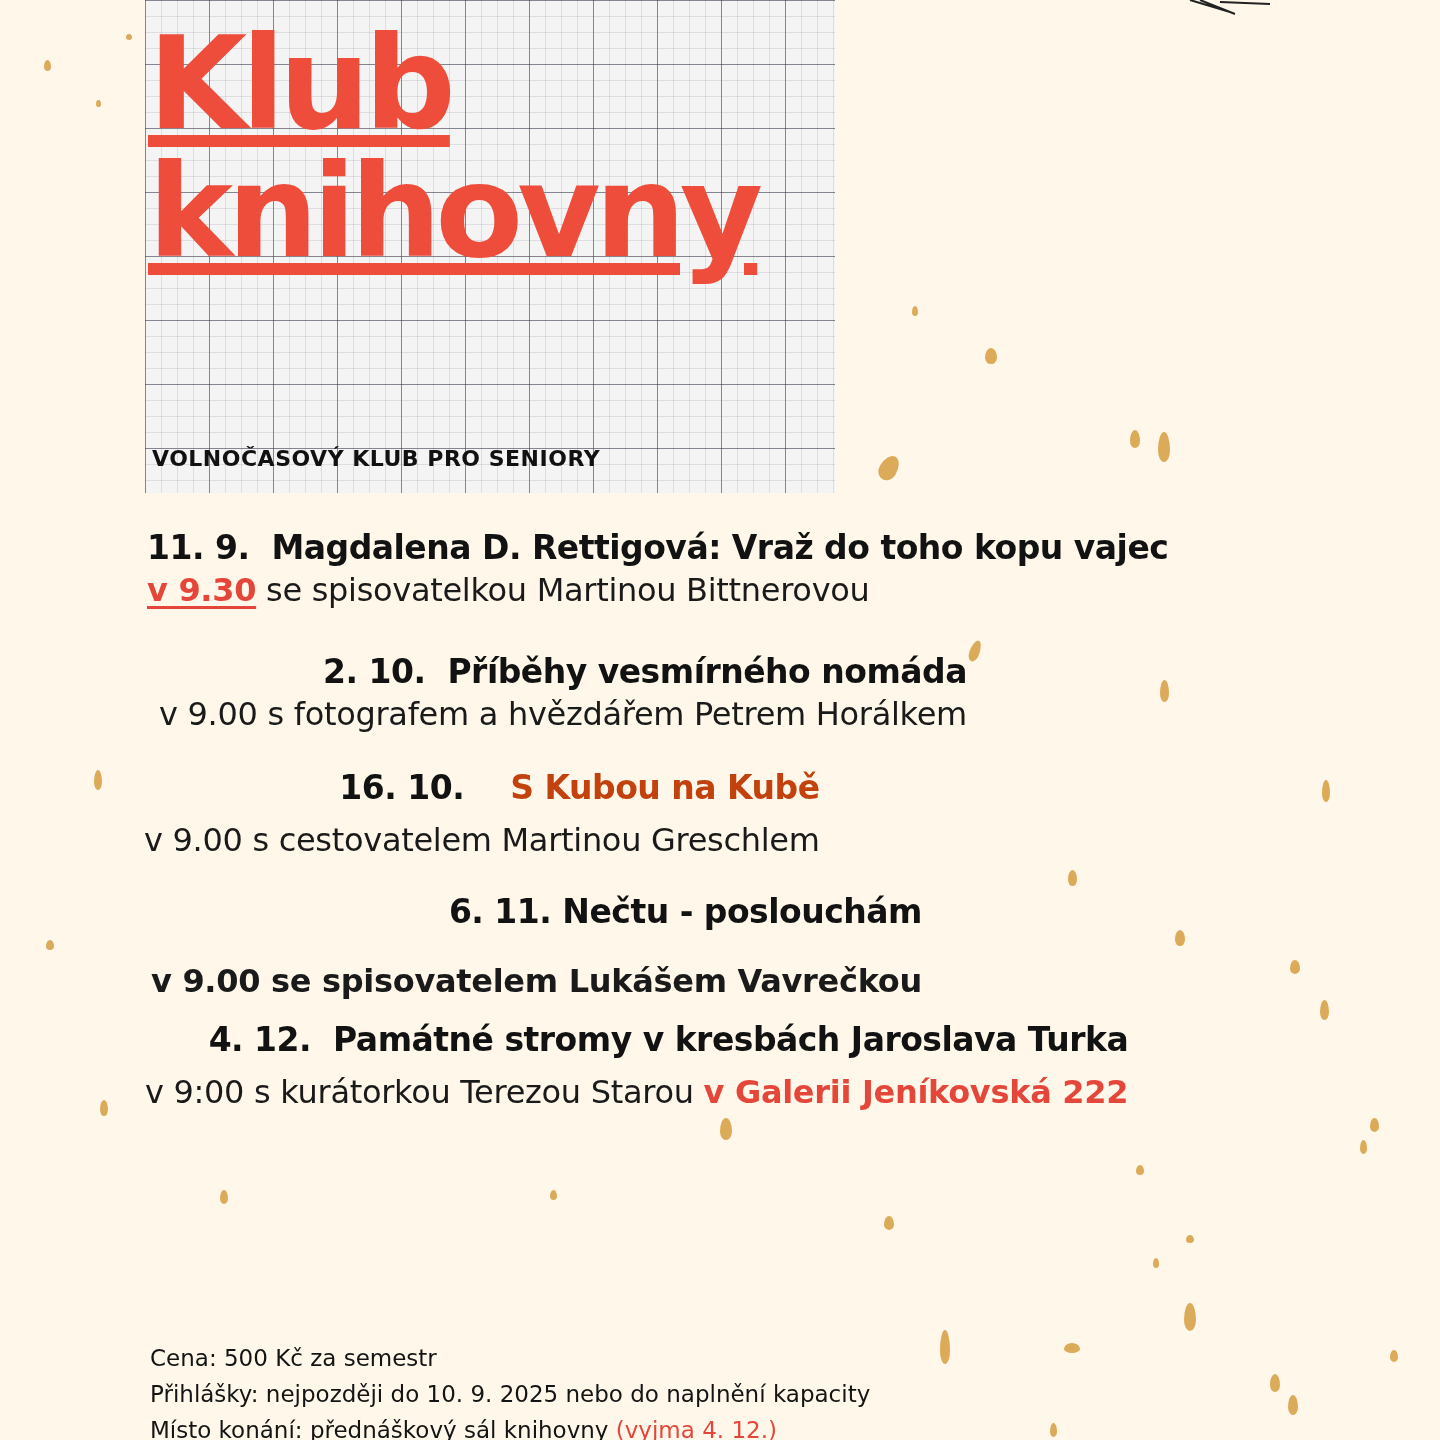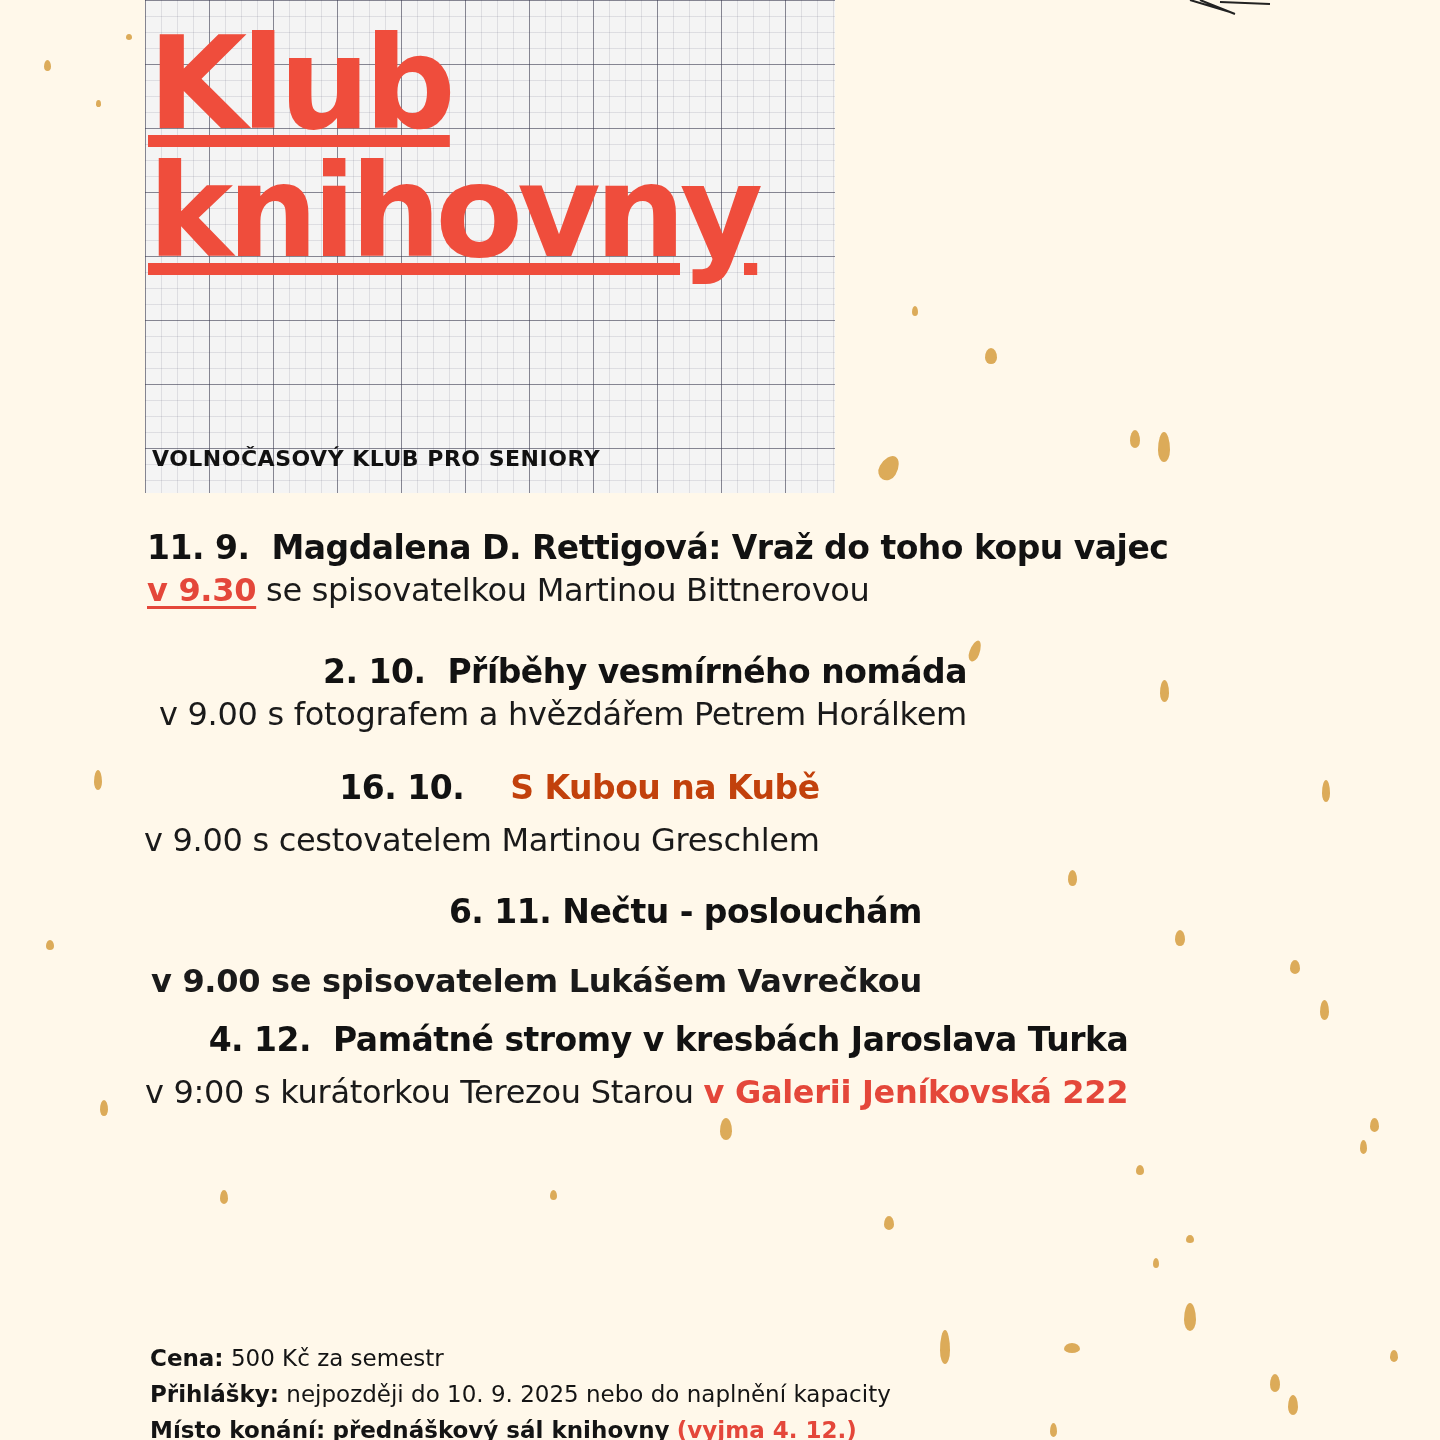--- a/index.html
+++ b/index.html
@@ -30,21 +30,21 @@
       font-family: "DejaVu Sans", sans-serif; font-weight: bold;
       font-size: 22px; letter-spacing: 0.5px; color: #111;
     }
     .event { position: absolute; font-family: "DejaVu Sans", sans-serif; }
     .event .head { font-weight: bold; font-size: 33px; color: #121212; white-space: nowrap; letter-spacing: -0.5px; text-align: right; }
     .event .detail { font-size: 32px; color: #1a1a1a; white-space: nowrap; letter-spacing: -0.3px; }
     .red { color: #e4473a; font-weight: bold; }
     .underline { text-decoration: underline; text-decoration-thickness: 3px; text-underline-offset: 5px; }
     .brown { color: #c2410c; margin-left: 24px; }
     .footer { position: absolute; left: 150px; top: 1340px; font-family: "DejaVu Sans", sans-serif; font-size: 23px; line-height: 36px; color: #141414; }
-    .footer b { font-weight: bold; }
+    .footer b { font-weight: normal; }
     .speck { position: absolute; background: #dcab59; border-radius: 50% 50% 50% 50% / 60% 60% 40% 40%; }
     .sketch { position: absolute; left: 1180px; top: 0; width: 100px; height: 16px; }
   </style>
 </head>
 <body>
 
 <div class="grid-panel"></div>
 <svg class="sketch" viewBox="0 0 100 16">
   <path d="M10 0 L50 12 M20 0 L55 14 M40 2 L90 4" stroke="#222" stroke-width="2" fill="none"></path>
 </svg>

